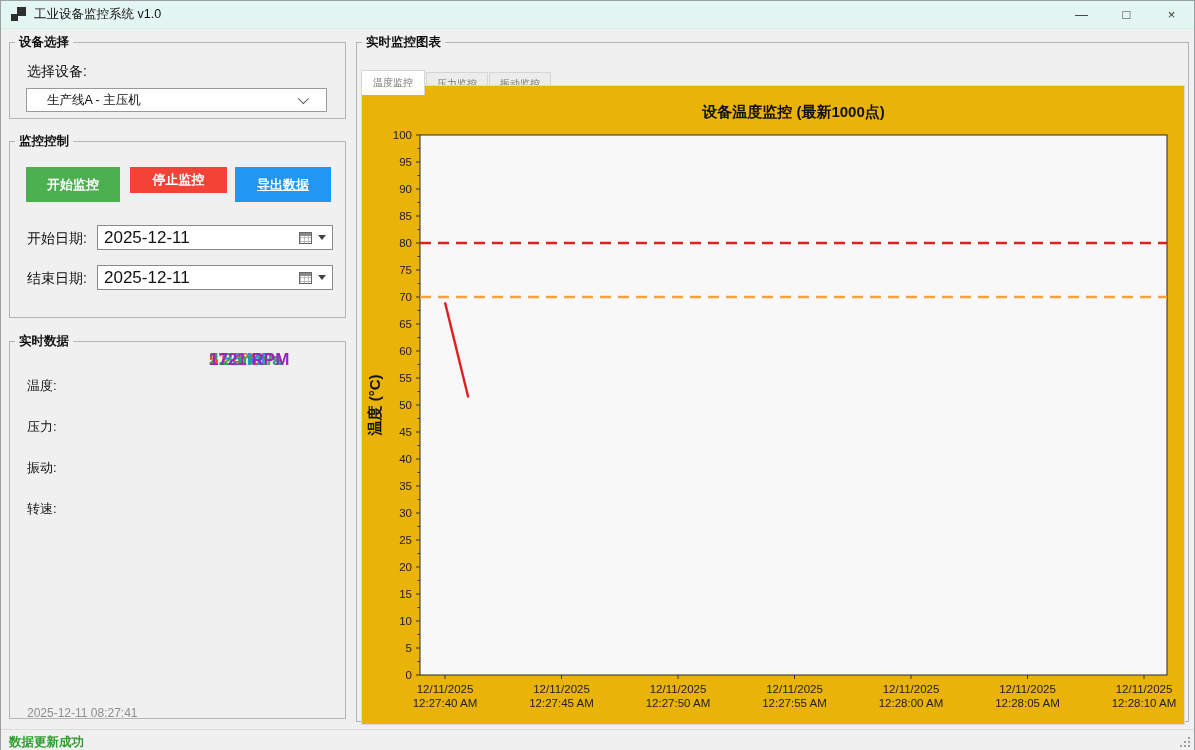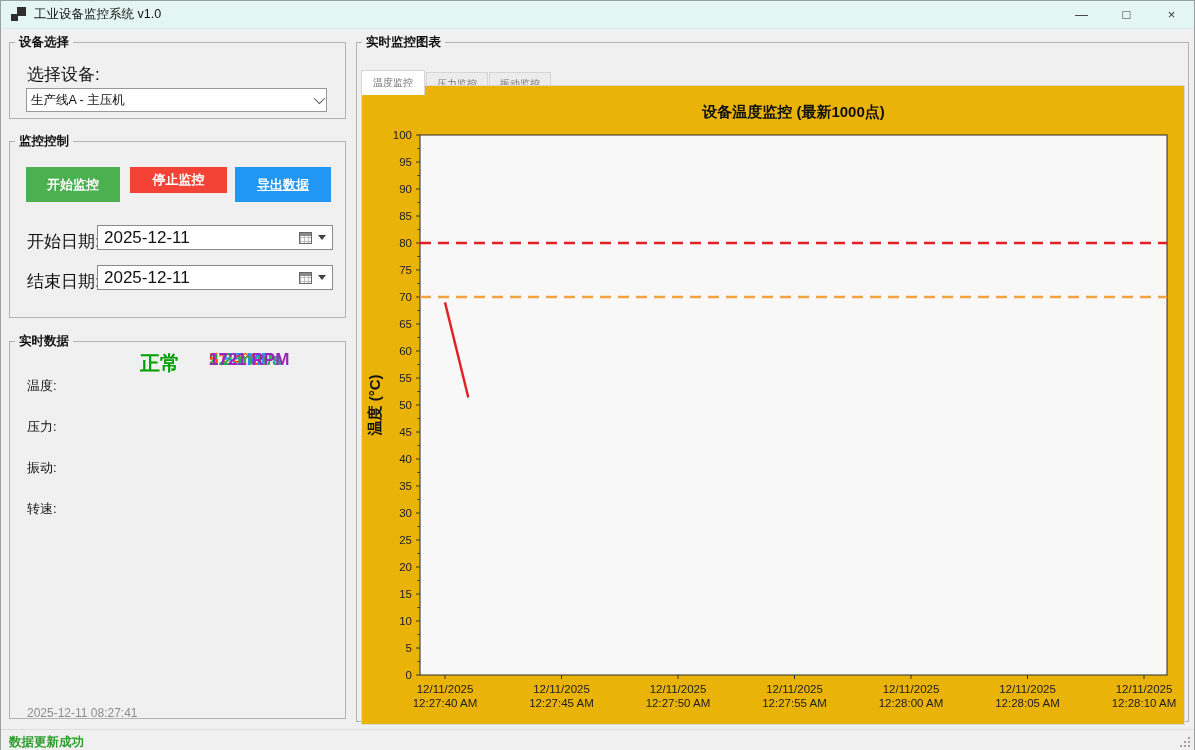--- a/index.html
+++ b/index.html
@@ -17,25 +17,25 @@
   .app-icon i:nth-child(2){ left:0; top:7px; width:7px; height:7px; }
   .title-text { font-size:12.5px; color:#111; }
   .win-controls { margin-left:auto; display:flex; height:28px; }
   .win-btn { width:45px; height:28px; display:flex; align-items:center; justify-content:center;
              font-size:13px; color:#333; cursor:default; }
 
   
   fieldset.group { position:absolute; border:1px solid #b3b3b3; background:transparent; }
   fieldset.group legend { font-size:12.5px; font-weight:bold; color:#111; margin-left:5px; padding:0 4px; }
 
-  .lbl { position:absolute; font-size:17px; color:#111; }
+  .lbl { position:absolute; font-size:14px; color:#111; }
 
   
   .combobox { position:absolute; background:#fff; border:1px solid #999; height:24px;
-              display:flex; align-items:center; padding:0 4px; font-size:12.5px; color:#111; }
+              display:flex; align-items:center; padding:0 20px; font-size:12.5px; color:#111; }
   .combobox .chev { margin-left:auto; width:8px; height:8px; border-right:1.5px solid #555;
                     border-bottom:1.5px solid #555; transform:rotate(45deg) translateY(-2px); }
 
   
   .btn { position:absolute; border:none; color:#fff; font-weight:bold; font-size:13px;
          font-family:inherit; cursor:default; }
   .btn.green { background:#4caf50; }
   .btn.red   { background:#f44336; }
   .btn.blue  { background:#2196f3; }
 
@@ -129,21 +129,20 @@
 
     <span class="rt-row-label" style="top:68px;">压力:</span>
     <span class="rt-row-value" style="color:#1e90ff">1.55 MPa</span>
 
     <span class="rt-row-label" style="top:109px;">振动:</span>
     <span class="rt-row-value" style="color:#2fa84c">2.2 mm/s</span>
 
     <span class="rt-row-label" style="top:150px;">转速:</span>
     <span class="rt-row-value" style="color:#9d24bd">1721 RPM</span>
 
-    <span class="rt-status" style="color:#00a000">正常</span>
 
     <span class="rt-time" style="top:348px;margin-top:8px;">2025-12-11 08:27:41</span>
   </fieldset>
 
   <fieldset class="group" style="left:355px; top:33px; width:833px; height:688px;">
     <legend>实时监控图表</legend>
 
     <div class="tabs">
       <div class="tab active">温度监控</div>
       <div class="tab">压力监控</div>

